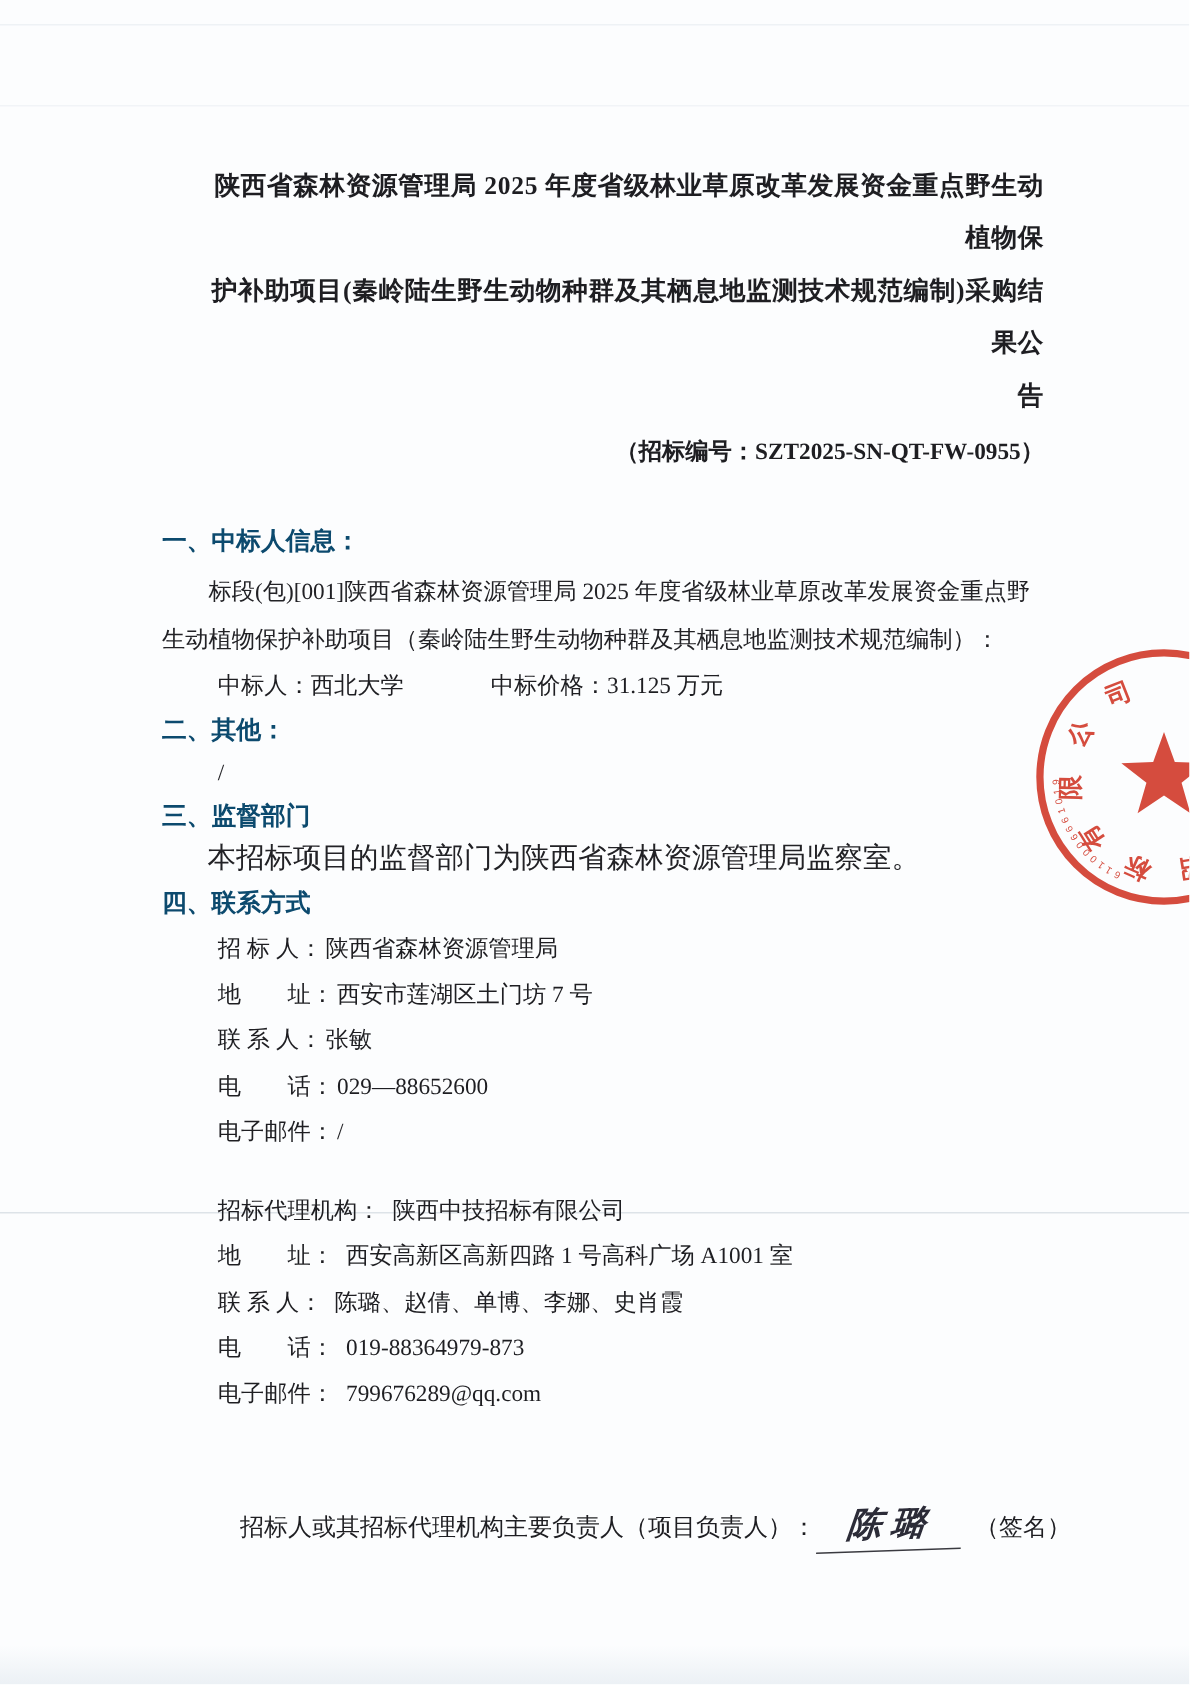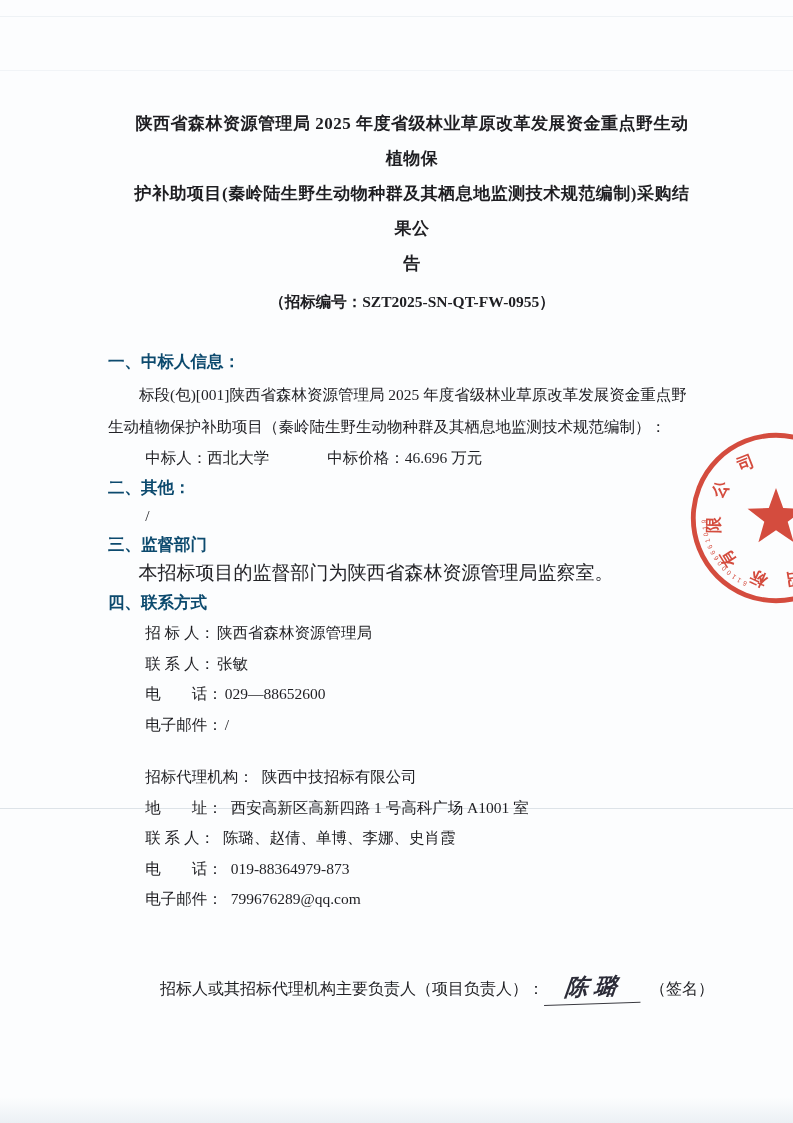--- a/index.html
+++ b/index.html
@@ -18,21 +18,21 @@
   .scanline.l1 { top: 16px;  background: #eef2f5; }
   .scanline.l2 { top: 70px;  background: #f1f4f7; }
   .scanline.l3 { top: 808px; background: #dde3e8; }
   .page-bottom-tint {
     position: absolute; left: 0; bottom: 0; width: 100%; height: 26px;
     background: linear-gradient(180deg, rgba(225,232,238,0) 0%, rgba(222,230,237,.55) 100%);
   }
 
   .doc { position: relative; padding: 106px 97px 0 108px; }
 
-  .title-block { text-align: center; margin-left: 20px; }
+  .title-block { text-align: right; margin-left: 20px; }
   .title-line {
     font-size: 17px; font-weight: bold; line-height: 35px;
     font-family: "Liberation Serif", serif;
     letter-spacing: .5px;
   }
   .bid-line { font-size: 15.5px; font-weight: bold; line-height: 30px; margin-top: 6px; }
 
   .sec-heading {
     font-size: 16.5px; font-weight: bold; line-height: 28px;
     font-family: "Liberation Sans", sans-serif;
@@ -95,34 +95,37 @@
     <div class="title-block">
       <div class="title-line">陕西省森林资源管理局 2025 年度省级林业草原改革发展资金重点野生动植物保</div>
       <div class="title-line">护补助项目(秦岭陆生野生动物种群及其栖息地监测技术规范编制)采购结果公</div>
       <div class="title-line">告</div>
       <div class="bid-line">（招标编号：SZT2025-SN-QT-FW-0955）</div>
     </div>
 
     <div class="sec-heading mt">一、中标人信息：</div>
     <div class="body-text para-indent">标段(包)[001]陕西省森林资源管理局 2025 年度省级林业草原改革发展资金重点野生动植物保护补助项目（秦岭陆生野生动物种群及其栖息地监测技术规范编制）：</div>
     <div class="winner-row">
-      <span>中标人：</span><span>西北大学</span><span class="price-label">中标价格：</span><span>46.696 万元</span>
+      <span>中标人：</span><span>西北大学</span><span class="price-label">中标价格：</span><span>31.125 万元</span>
     </div>
 
     <div class="sec-heading">二、其他：</div>
     <div class="slash-row">/</div>
 
     <div class="sec-heading">三、监督部门</div>
     <div class="body-text s3-body">本招标项目的监督部门为陕西省森林资源管理局监察室。</div>
 
     <div class="sec-heading">四、联系方式</div>
 
     <div class="contact-block">
       <div class="contact-row">
         <span>招 标 人：</span><span class="val">陕西省森林资源管理局</span>
+      </div>
+      <div class="contact-row">
+        <span>地　　址：</span><span class="val">西安市莲湖区土门坊 7 号</span>
       </div>
       <div class="contact-row">
         <span>联 系 人：</span><span class="val">张敏</span>
       </div>
       <div class="contact-row">
         <span>电　　话：</span><span class="val">029—88652600</span>
       </div>
       <div class="contact-row">
         <span>电子邮件：</span><span class="val">/</span>
       </div>

